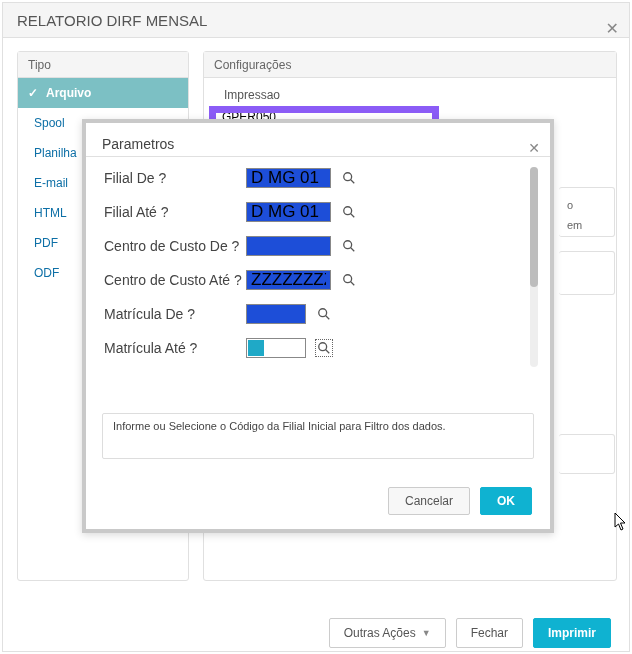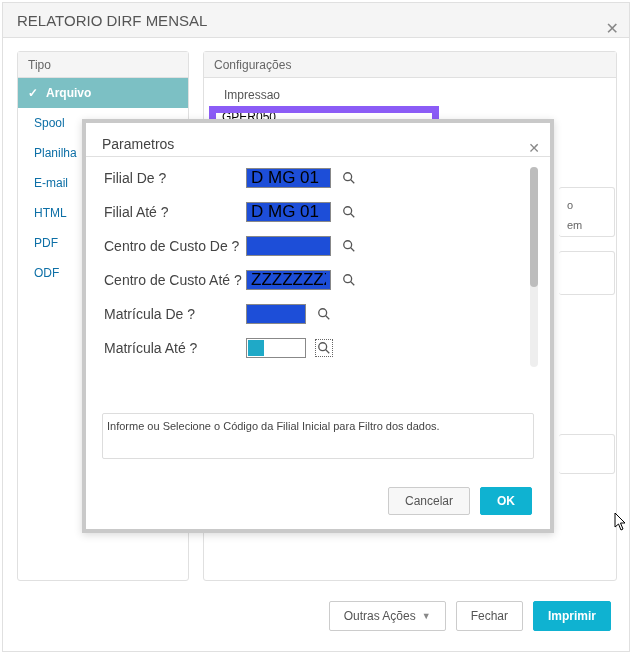--- a/index.html
+++ b/index.html
@@ -43,21 +43,21 @@
   }
   .tipo-item.active { padding-left: 28px; }
 
   .cfg-label { font-size: 12px; color: #555; margin: 10px 0 4px 20px; }
   .cfg-input {
     width: 230px; height: 22px; margin-left: 5px;
     border: 7px solid #8b5cf6; font-size: 12px; padding: 2px 6px; background: #fff;
   }
 
   .bottom-bar {
-    position: absolute; right: 18px; bottom: 20px; display: flex; gap: 10px; align-items: center;
+    position: absolute; right: 18px; bottom: 3px; display: flex; gap: 10px; align-items: center;
   }
   .btn {
     height: 30px; padding: 0 14px; font-size: 12px; border-radius: 2px;
     border: 1px solid #ccc; background: #fff; color: #555; cursor: pointer;
     display: inline-flex; align-items: center; gap: 6px;
   }
   .btn-primary { background: #0fb2d1; border-color: #0fb2d1; color: #fff; font-weight: bold; }
   .chevron-down { font-size: 9px; color: #888; }
 
   
@@ -100,21 +100,21 @@
   .caret-block { width: 16px; height: 16px; background: #1fa9c7; margin-left: 1px; }
   .lookup {
     width: 16px; height: 16px; margin-left: 10px; cursor: pointer; color: #555;
     display: inline-flex; align-items: center; justify-content: center; position: relative;
   }
   .lookup.dotted { outline: 1px dotted #666; }
   .lookup svg { width: 14px; height: 14px; }
 
   .help-box {
     margin: 8px 16px 0 16px; height: 46px; border: 1px solid #ddd; border-radius: 2px;
-    padding: 6px 4px; font-size: 11px; color: #444; background: #fff;
+    padding: 6px 10px; font-size: 11px; color: #444; background: #fff;
   }
 
   .modal-footer {
     position: absolute; right: 18px; bottom: 14px; display: flex; gap: 10px;
   }
   .mbtn {
     height: 28px; padding: 0 16px; font-size: 12px; border-radius: 2px;
     border: 1px solid #ccc; background: #f7f7f7; color: #555; cursor: pointer;
   }
   .mbtn-primary { background: #0fb2d1; border-color: #0fb2d1; color: #fff; font-weight: bold; }

